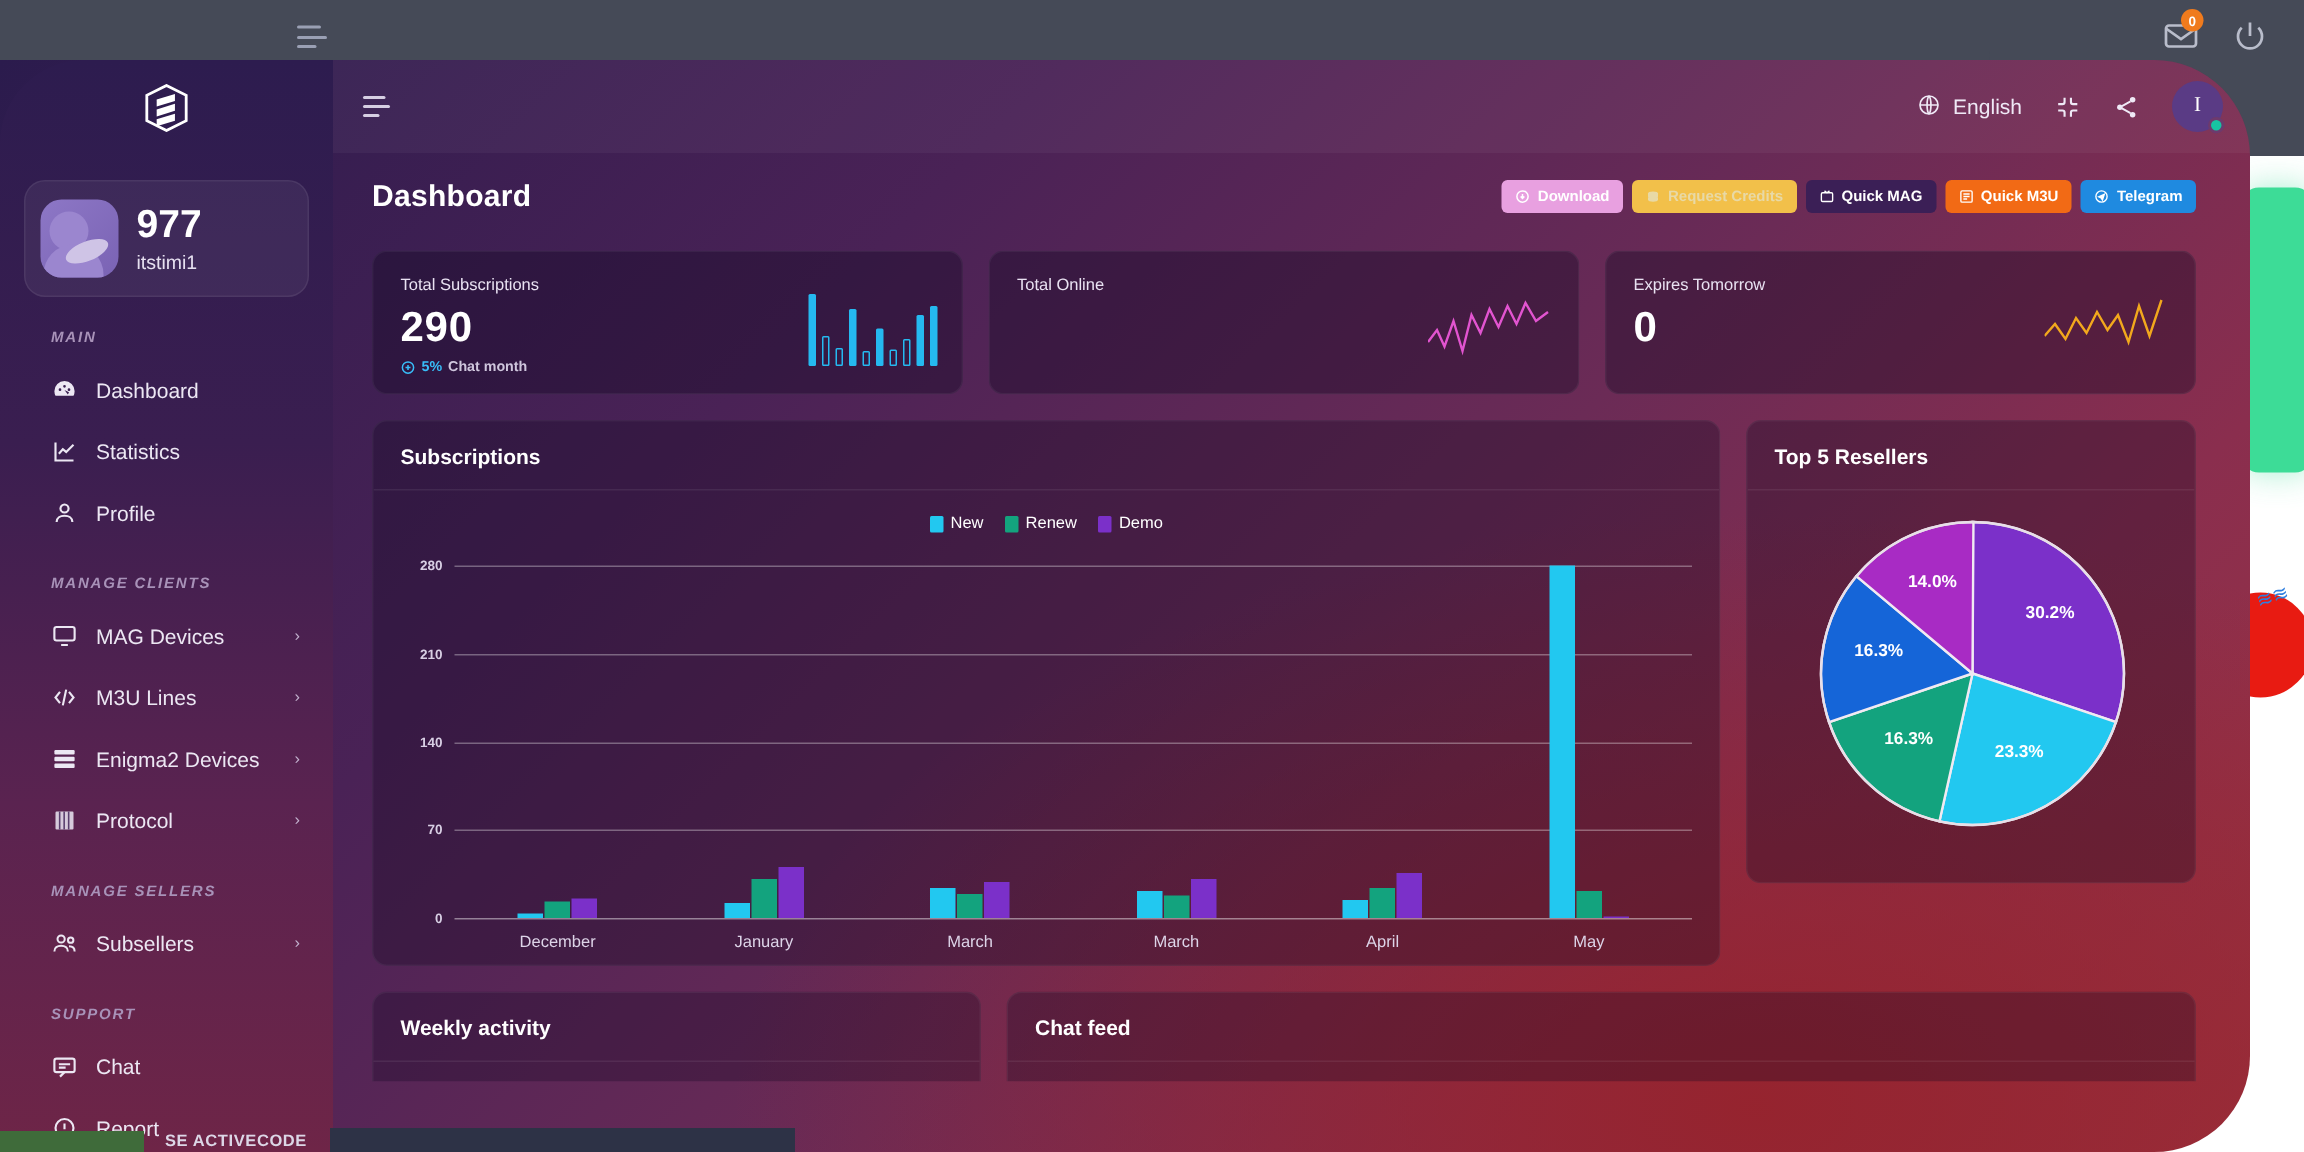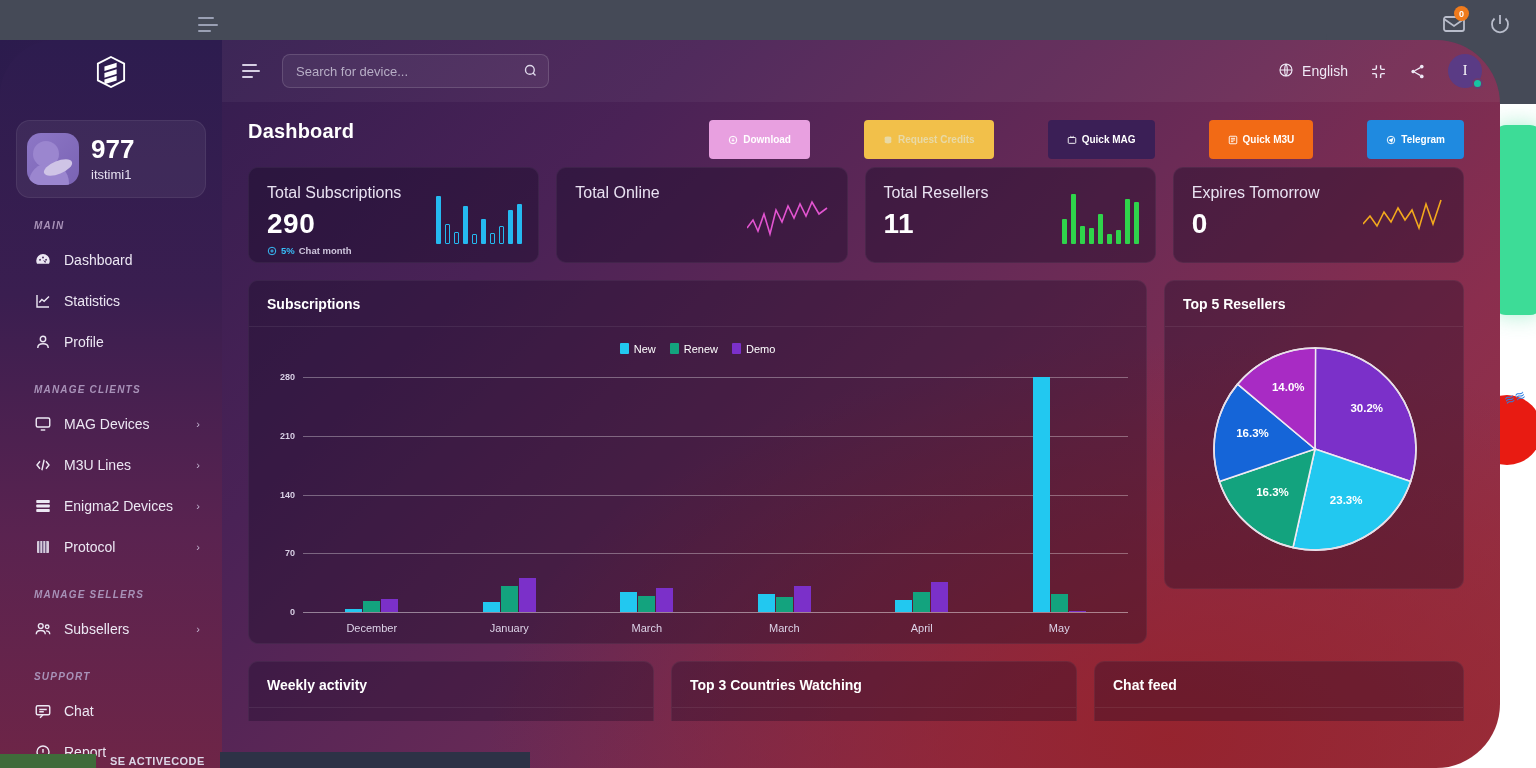--- a/index.html
+++ b/index.html
@@ -100,43 +100,43 @@
   .tb-avatar { width:34px; height:34px; border-radius:50%; background:#5a3b85; color:#fff;
       display:flex; align-items:center; justify-content:center; font-size:14px;
       font-family:"Liberation Serif",serif; position:relative; cursor:pointer; }
   .tb-avatar .dot { position:absolute; right:-1px; bottom:-1px; width:11px; height:11px;
       border-radius:50%; background:#17c3a2; border:2px solid #6d3a6d; }
 
   
   .content { position:absolute; left:222px; top:62px; right:0; bottom:0; padding:18px 36px 0 26px; }
   .page-title { color:#fff; font-size:20px; font-weight:bold; letter-spacing:.2px; }
   .actions { position:absolute; right:36px; top:18px; display:flex; gap:6px; }
-  .btn { height:39px; border-radius:4px; display:flex; align-items:center; gap:5px;
-      padding:0 19px; font-size:10px; font-weight:bold; color:#fff; cursor:pointer; white-space:nowrap;margin-left:48px; }
+  .btn { height:22px; border-radius:4px; display:flex; align-items:center; gap:5px;
+      padding:0 9px; font-size:10px; font-weight:bold; color:#fff; cursor:pointer; white-space:nowrap; }
   .btn svg { width:10px; height:10px; }
 
   .stats { display:flex; gap:17px; margin-top:24px; }
   .stat-card { flex:1; height:96px; border-radius:10px; padding:16px 18px;
       background:rgba(18,8,34,.38); border:1px solid rgba(255,255,255,.05);
       position:relative; overflow:hidden; }
-  .stat-label { color:#e9e2f2; font-size:16px; }
+  .stat-label { color:#e9e2f2; font-size:11px; }
   .stat-value { color:#fff; font-size:28px; font-weight:bold; margin-top:6px; letter-spacing:.5px; }
   .stat-sub { display:flex; align-items:center; gap:4px; margin-top:5px; font-size:9.5px; font-weight:bold; }
   .stat-spark { position:absolute; right:16px; top:24px; height:52px; display:flex; align-items:flex-end; gap:4px; }
   .spark-bar { width:5px; border-radius:1px; }
 
   .row2 { display:flex; gap:17px; margin-top:17px; }
   .card { border-radius:10px; background:rgba(18,8,34,.33);
       border:1px solid rgba(255,255,255,.05); overflow:hidden; }
   .card-head { height:46px; display:flex; align-items:center; padding:0 18px;
       border-bottom:1px solid rgba(255,255,255,.07); color:#fff; font-size:14px; font-weight:bold; }
   .chart-card { flex:1; height:364px; }
   .pie-card { width:300px; height:309px; }
   .legend { display:flex; justify-content:center; gap:14px; margin-top:16px; }
-  .legend-item { display:flex; align-items:flex-start; gap:5px; color:#fff; font-size:11px; }
+  .legend-item { display:flex; align-items:flex-end; gap:5px; color:#fff; font-size:11px; }
   .legend-swatch { width:9px; height:11px; border-radius:1px; }
 
   .plot { position:relative; margin:12px 18px 0 18px; height:245px; }
   .ytick { position:absolute; left:0; color:#d8cfe4; font-size:9px; font-weight:bold;
       transform:translateY(-50%); width:28px; text-align:right; }
   .gridline { position:absolute; left:36px; right:0; height:1px; background:rgba(255,255,255,.33); }
   .axis { position:absolute; left:36px; right:0; height:1px; background:rgba(255,255,255,.45); }
   .bars { position:absolute; left:36px; right:0; bottom:1px; top:0; display:flex; }
   .bar-group { flex:1; display:flex; align-items:flex-end; justify-content:center; gap:1px; }
   .bar { width:17px; }
@@ -323,29 +323,20 @@
             <span class="nav-label">Report</span>
           </div>
         </div>
     </div>
 
     <div class="topbar">
       <div class="topbar-ham">
         <span></span>
           <span></span>
           <span></span>
-      </div>
-      <div class="search">
-        <input value="" placeholder="Search for device..." style="">
-        <span class="sicon">
-          <svg width="15" height="15" viewBox="0 0 24 24" fill="none" stroke="currentColor" stroke-width="2.2">
-            <circle cx="11" cy="11" r="7"></circle>
-              <path d="M20 20l-4.3-4.3"></path>
-          </svg>
-        </span>
       </div>
       <div class="topbar-right">
         <div class="lang">
           <span>
             <svg width="16" height="16" viewBox="0 0 24 24" fill="none" stroke="currentColor" stroke-width="1.7">
               <circle cx="12" cy="12" r="9"></circle>
                 <path d="M3 12h18M12 3c2.6 3 2.6 15 0 18M12 3c-2.6 3-2.6 15 0 18"></path>
             </svg>
           </span>
           <span>English</span>
@@ -447,35 +438,20 @@
               <div class="spark-bar" style="height:34.32px;background:#25b9f0;"></div>
               <div class="spark-bar" style="height:39.52px;background:#25b9f0;"></div>
             </div>
           </div>
           <div class="stat-card">
             <div class="stat-label">Total Online</div>
             <div class="stat-spark" style="align-items:center">
               <svg width="84" height="40" viewBox="0 0 84 40" fill="none" stroke="#e254d0" stroke-width="1.6">
                 <polyline points="0,30 6,22 11,33 17,16 23,36 29,12 35,24 41,8 47,20 53,6 59,18 65,4 72,16 80,10"></polyline>
               </svg>
-            </div>
-          </div>
-          <div class="stat-card">
-            <div class="stat-label">Total Resellers</div>
-            <div class="stat-value">11</div>
-            <div class="stat-spark">
-              <div class="spark-bar" style="height:24.96px;background:#2fd44b;"></div>
-              <div class="spark-bar" style="height:49.92px;background:#2fd44b;"></div>
-              <div class="spark-bar" style="height:17.68px;background:#2fd44b;"></div>
-              <div class="spark-bar" style="height:15.600000000000001px;background:#2fd44b;"></div>
-              <div class="spark-bar" style="height:30.16px;background:#2fd44b;"></div>
-              <div class="spark-bar" style="height:10.4px;background:#2fd44b;"></div>
-              <div class="spark-bar" style="height:13.52px;background:#2fd44b;"></div>
-              <div class="spark-bar" style="height:44.72px;background:#2fd44b;"></div>
-              <div class="spark-bar" style="height:41.6px;background:#2fd44b;"></div>
             </div>
           </div>
           <div class="stat-card">
             <div class="stat-label">Expires Tomorrow</div>
             <div class="stat-value">0</div>
             <div class="stat-spark" style="align-items:center">
               <svg width="84" height="40" viewBox="0 0 84 40" fill="none" stroke="#f2a81d" stroke-width="1.6">
                 <polyline points="0,26 7,18 14,28 21,14 28,24 35,10 42,22 49,12 56,30 63,6 70,26 78,2"></polyline>
               </svg>
             </div>
@@ -568,23 +544,20 @@
                 <text x="87.4599132984367" y="110.27334423797873" fill="#ffffff" font-size="11.5" font-weight="bold" text-anchor="middle" font-family="Liberation Sans, sans-serif">16.3%</text>
                 <text x="123.26994510115678" y="64.25676606644873" fill="#ffffff" font-size="11.5" font-weight="bold" text-anchor="middle" font-family="Liberation Sans, sans-serif">14.0%</text>
               </svg></div>
         </div>
       </div>
 
       <div class="row3" id="row3">
           <div class="mini-card" style="flex:0 0 406px">
             <div class="mini-head">Weekly activity</div>
           </div>
-          <div class="mini-card" style="flex:0 0 406px">
-            <div class="mini-head">Top 3 Countries Watching</div>
-          </div>
           <div class="mini-card" style="flex:1">
             <div class="mini-head">Chat feed</div>
           </div>
         </div>
     </div>
   </div>
 
   <div class="taskbar-chip"></div>
   <div class="taskbar-dark"></div>
   <div class="activecode">SE ACTIVECODE</div>

